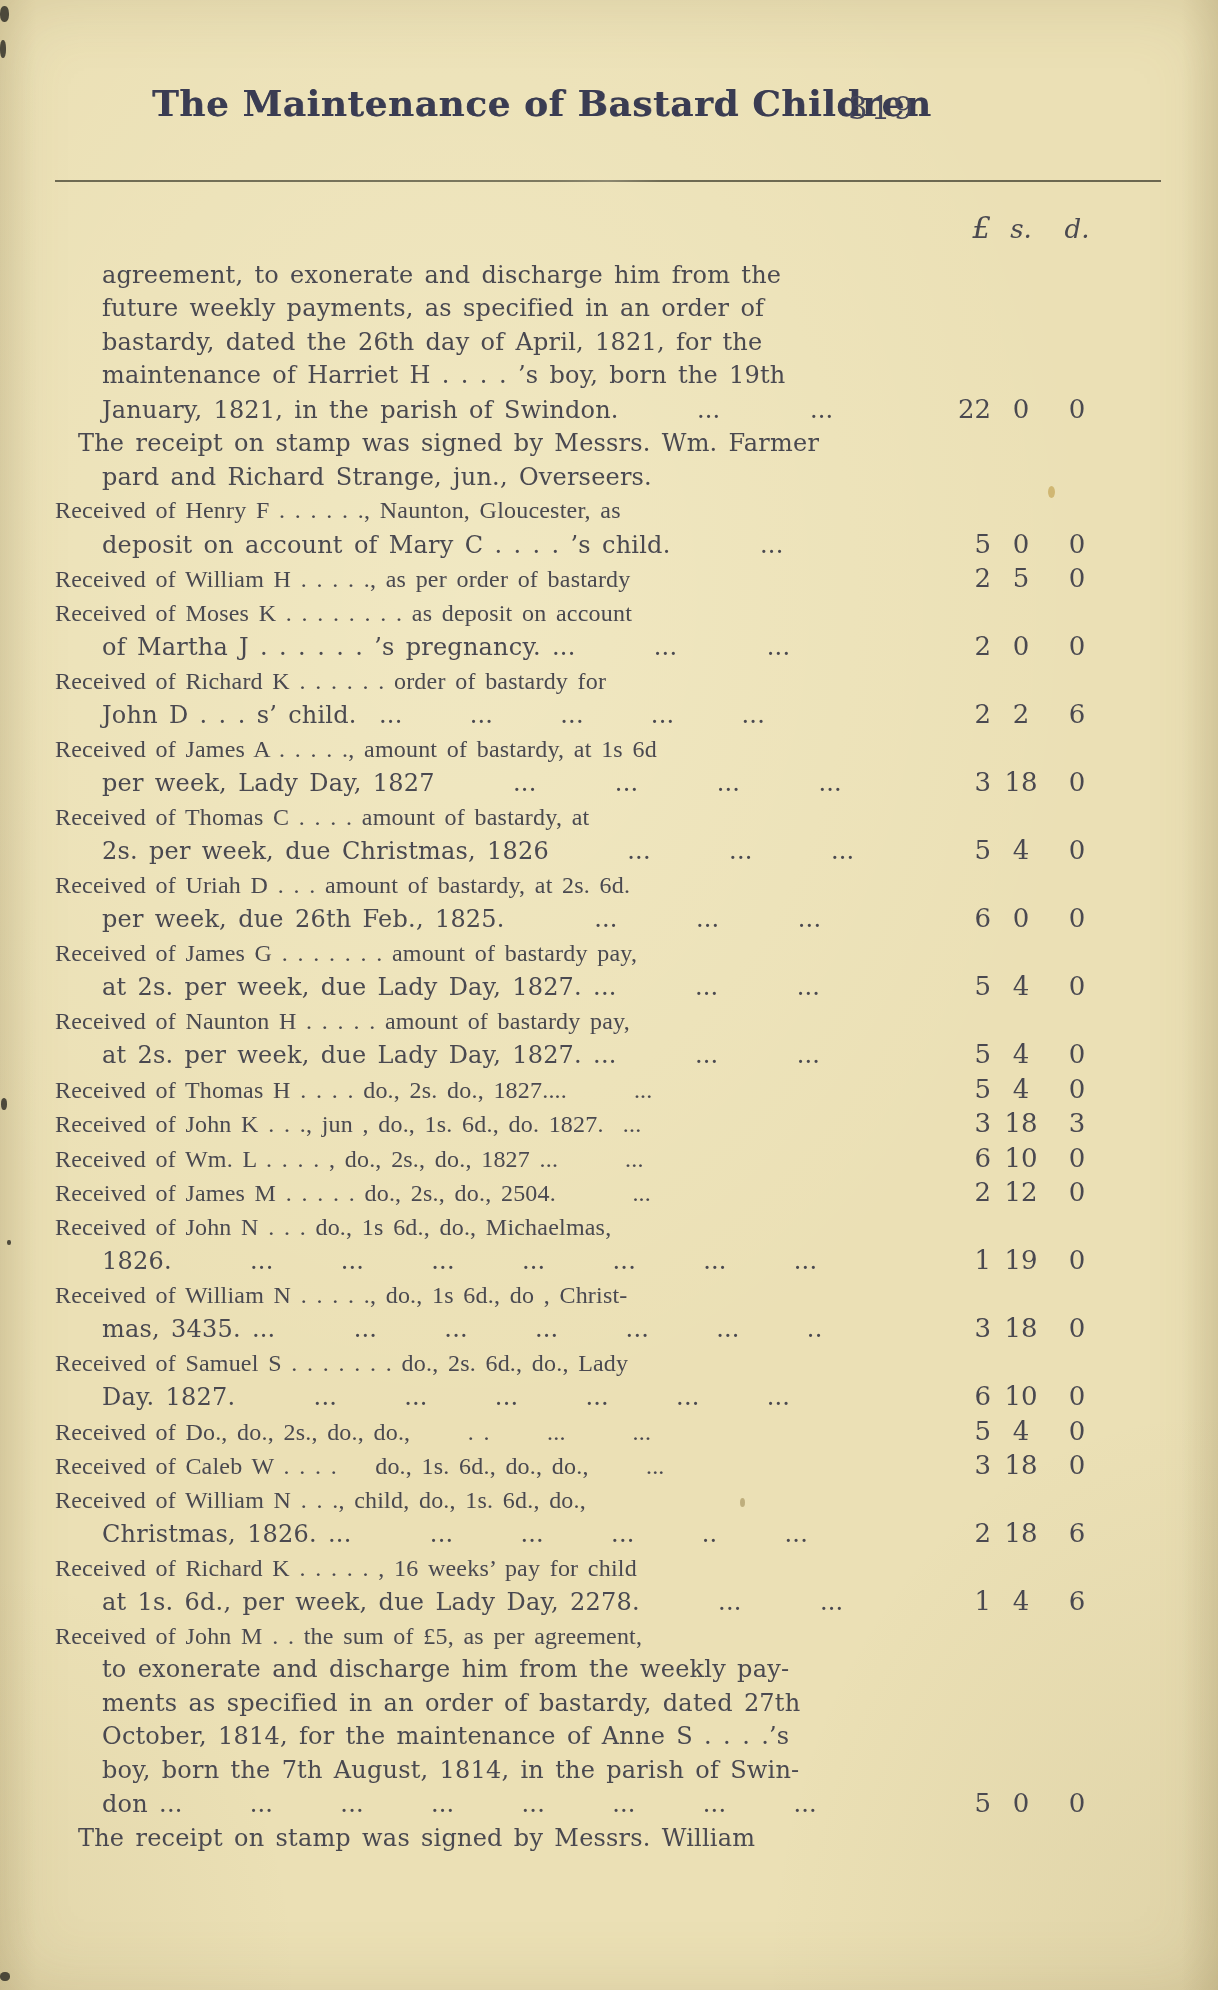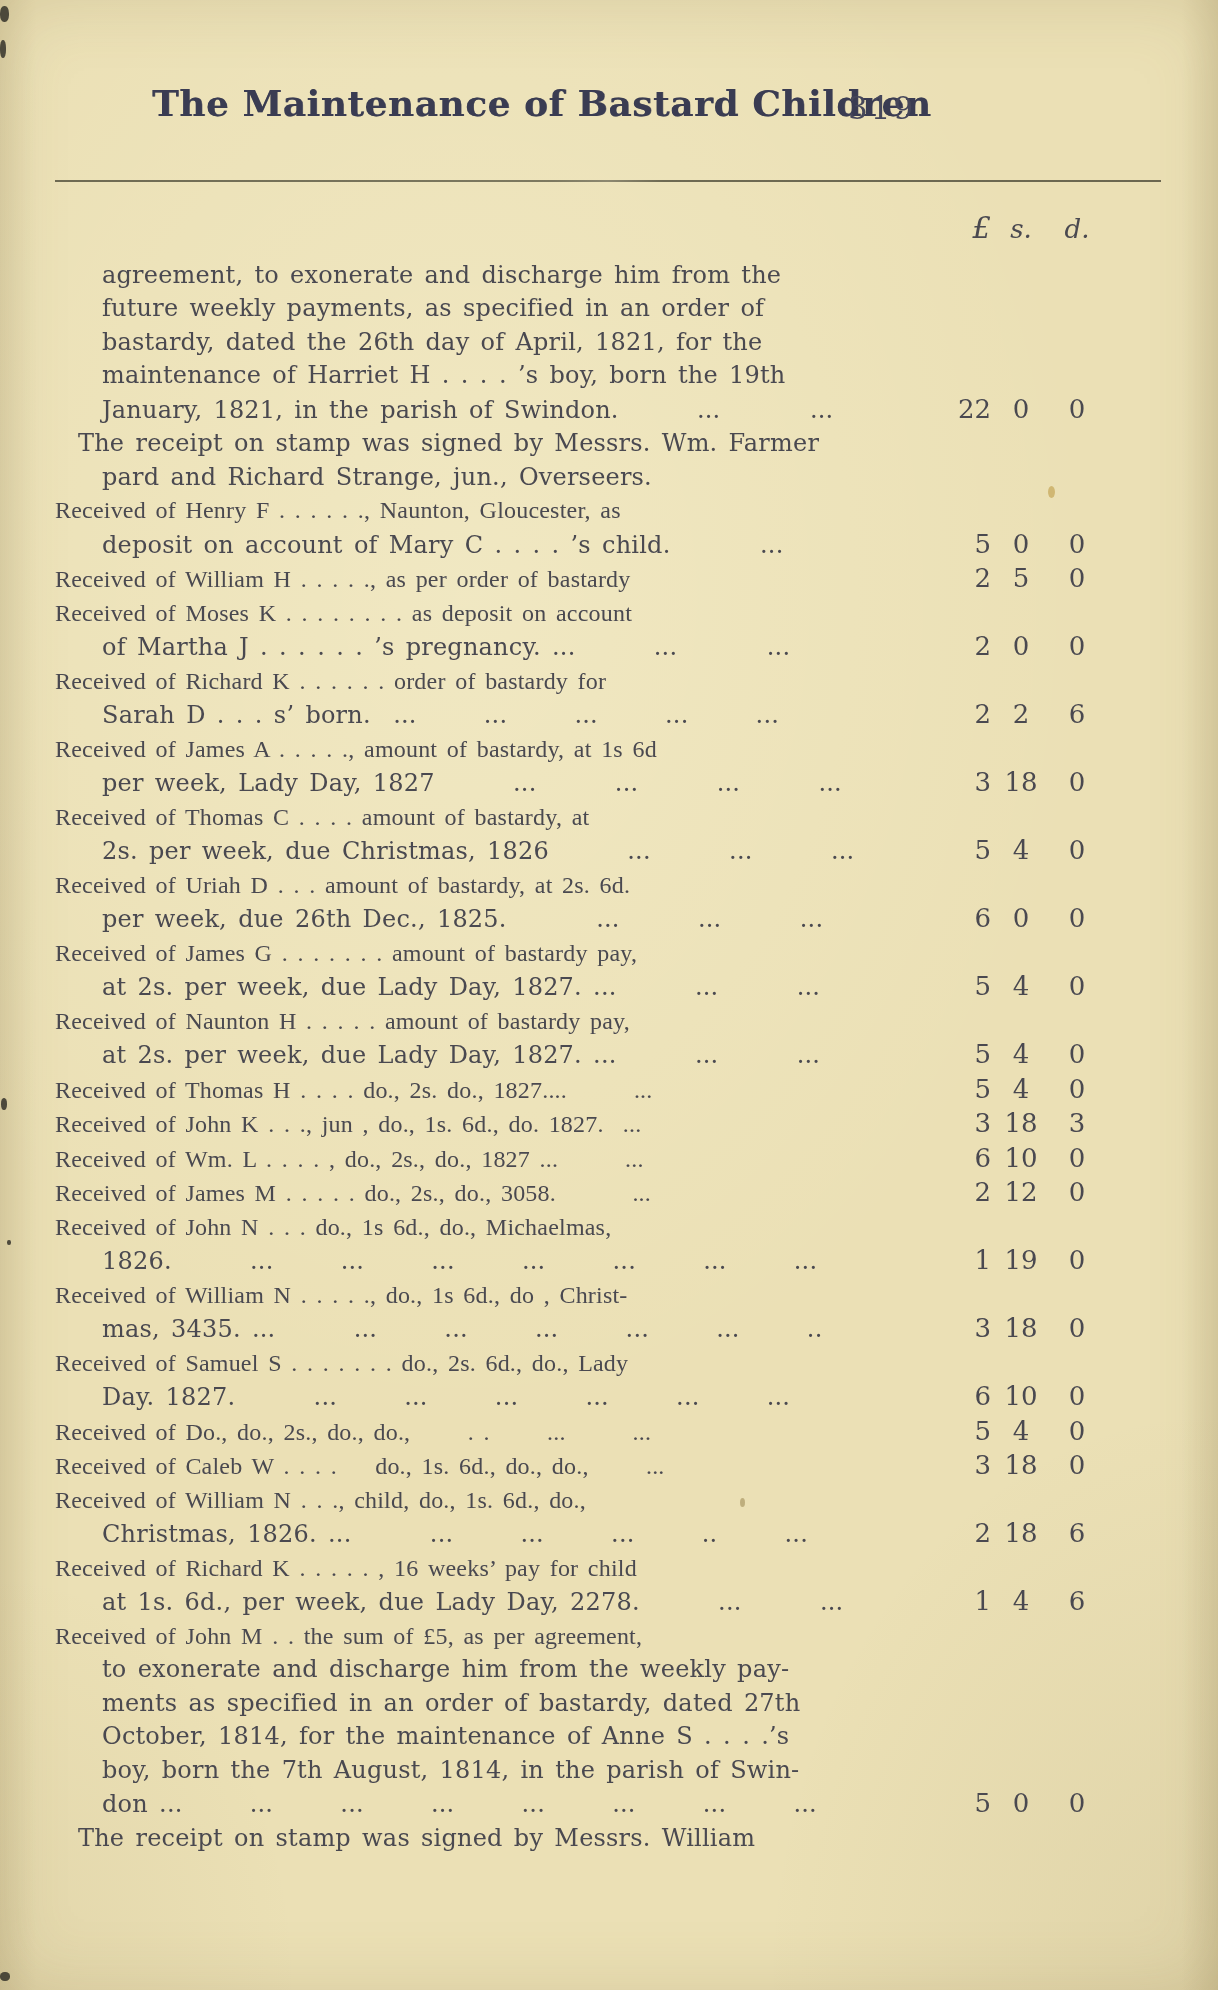--- a/index.html
+++ b/index.html
@@ -201,21 +201,21 @@
           <span class="col-s">0</span>
           <span class="col-d">0</span>
         </div>
         <div class="row">
           <span class="line-text indent-0">Received of Richard K . . . . . . order of bastardy for</span>
           <span class="col-pound"></span>
           <span class="col-s"></span>
           <span class="col-d"></span>
         </div>
         <div class="row">
-          <span class="line-text indent-1">Sarah D . . . s’ born.  ...      ...      ...      ...      ...</span>
+          <span class="line-text indent-1">John D . . . s’ child.  ...      ...      ...      ...      ...</span>
           <span class="col-pound">2</span>
           <span class="col-s">2</span>
           <span class="col-d">6</span>
         </div>
         <div class="row">
           <span class="line-text indent-0">Received of James A . . . . ., amount of bastardy, at 1s 6d</span>
           <span class="col-pound"></span>
           <span class="col-s"></span>
           <span class="col-d"></span>
         </div>
@@ -237,21 +237,21 @@
           <span class="col-s">4</span>
           <span class="col-d">0</span>
         </div>
         <div class="row">
           <span class="line-text indent-0">Received of Uriah D . . . amount of bastardy, at 2s. 6d.</span>
           <span class="col-pound"></span>
           <span class="col-s"></span>
           <span class="col-d"></span>
         </div>
         <div class="row">
-          <span class="line-text indent-1">per week, due 26th Dec., 1825.        ...       ...       ...</span>
+          <span class="line-text indent-1">per week, due 26th Feb., 1825.        ...       ...       ...</span>
           <span class="col-pound">6</span>
           <span class="col-s">0</span>
           <span class="col-d">0</span>
         </div>
         <div class="row">
           <span class="line-text indent-0">Received of James G . . . . . . . amount of bastardy pay,</span>
           <span class="col-pound"></span>
           <span class="col-s"></span>
           <span class="col-d"></span>
         </div>
@@ -285,21 +285,21 @@
           <span class="col-s">18</span>
           <span class="col-d">3</span>
         </div>
         <div class="row">
           <span class="line-text indent-0">Received of Wm. L . . . . , do., 2s., do., 1827 ...       ...</span>
           <span class="col-pound">6</span>
           <span class="col-s">10</span>
           <span class="col-d">0</span>
         </div>
         <div class="row">
-          <span class="line-text indent-0">Received of James M . . . . . do., 2s., do., 3058.        ...</span>
+          <span class="line-text indent-0">Received of James M . . . . . do., 2s., do., 2504.        ...</span>
           <span class="col-pound">2</span>
           <span class="col-s">12</span>
           <span class="col-d">0</span>
         </div>
         <div class="row">
           <span class="line-text indent-0">Received of John N . . . do., 1s 6d., do., Michaelmas,</span>
           <span class="col-pound"></span>
           <span class="col-s"></span>
           <span class="col-d"></span>
         </div>

